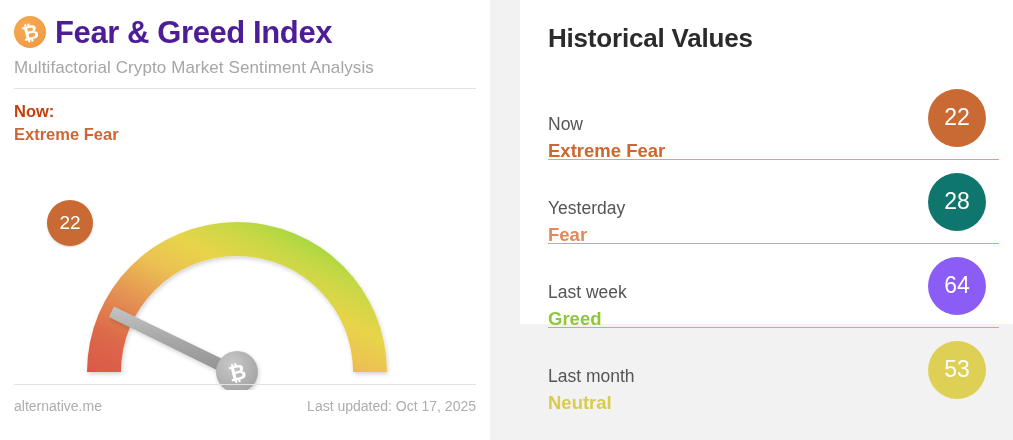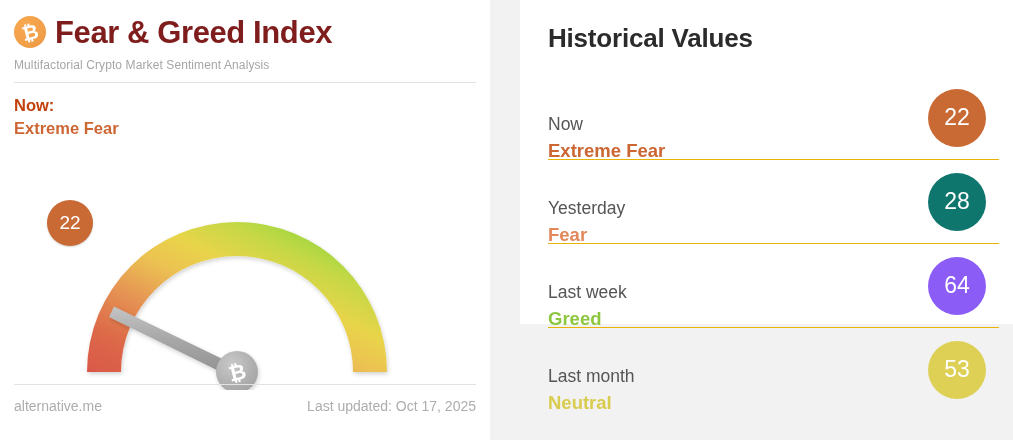--- a/index.html
+++ b/index.html
@@ -44,27 +44,27 @@
     background: radial-gradient(circle at 35% 30%, #f9a94f 0%, #f2a04a 55%, #eb9640 100%);
     display: flex;
     align-items: center;
     justify-content: center;
     flex: none;
   }
   .btc-logo svg { display:block; }
   .app-title {
     font-size: 31px;
     font-weight: bold;
-    color: #7f1d1d;
+    color: #4c1d95;
     letter-spacing: -0.4px;
     line-height: 1;
     white-space: nowrap;
   }
   .subtitle {
-    font-size: 12px;
+    font-size: 17px;
     color: #a6a6a6;
     margin-top: 4px;
     line-height: 1.2;
     letter-spacing: 0.1px;
   }
   .rule {
     height: 1px;
     background: #e2e2e2;
     margin-top: 10px;
   }

